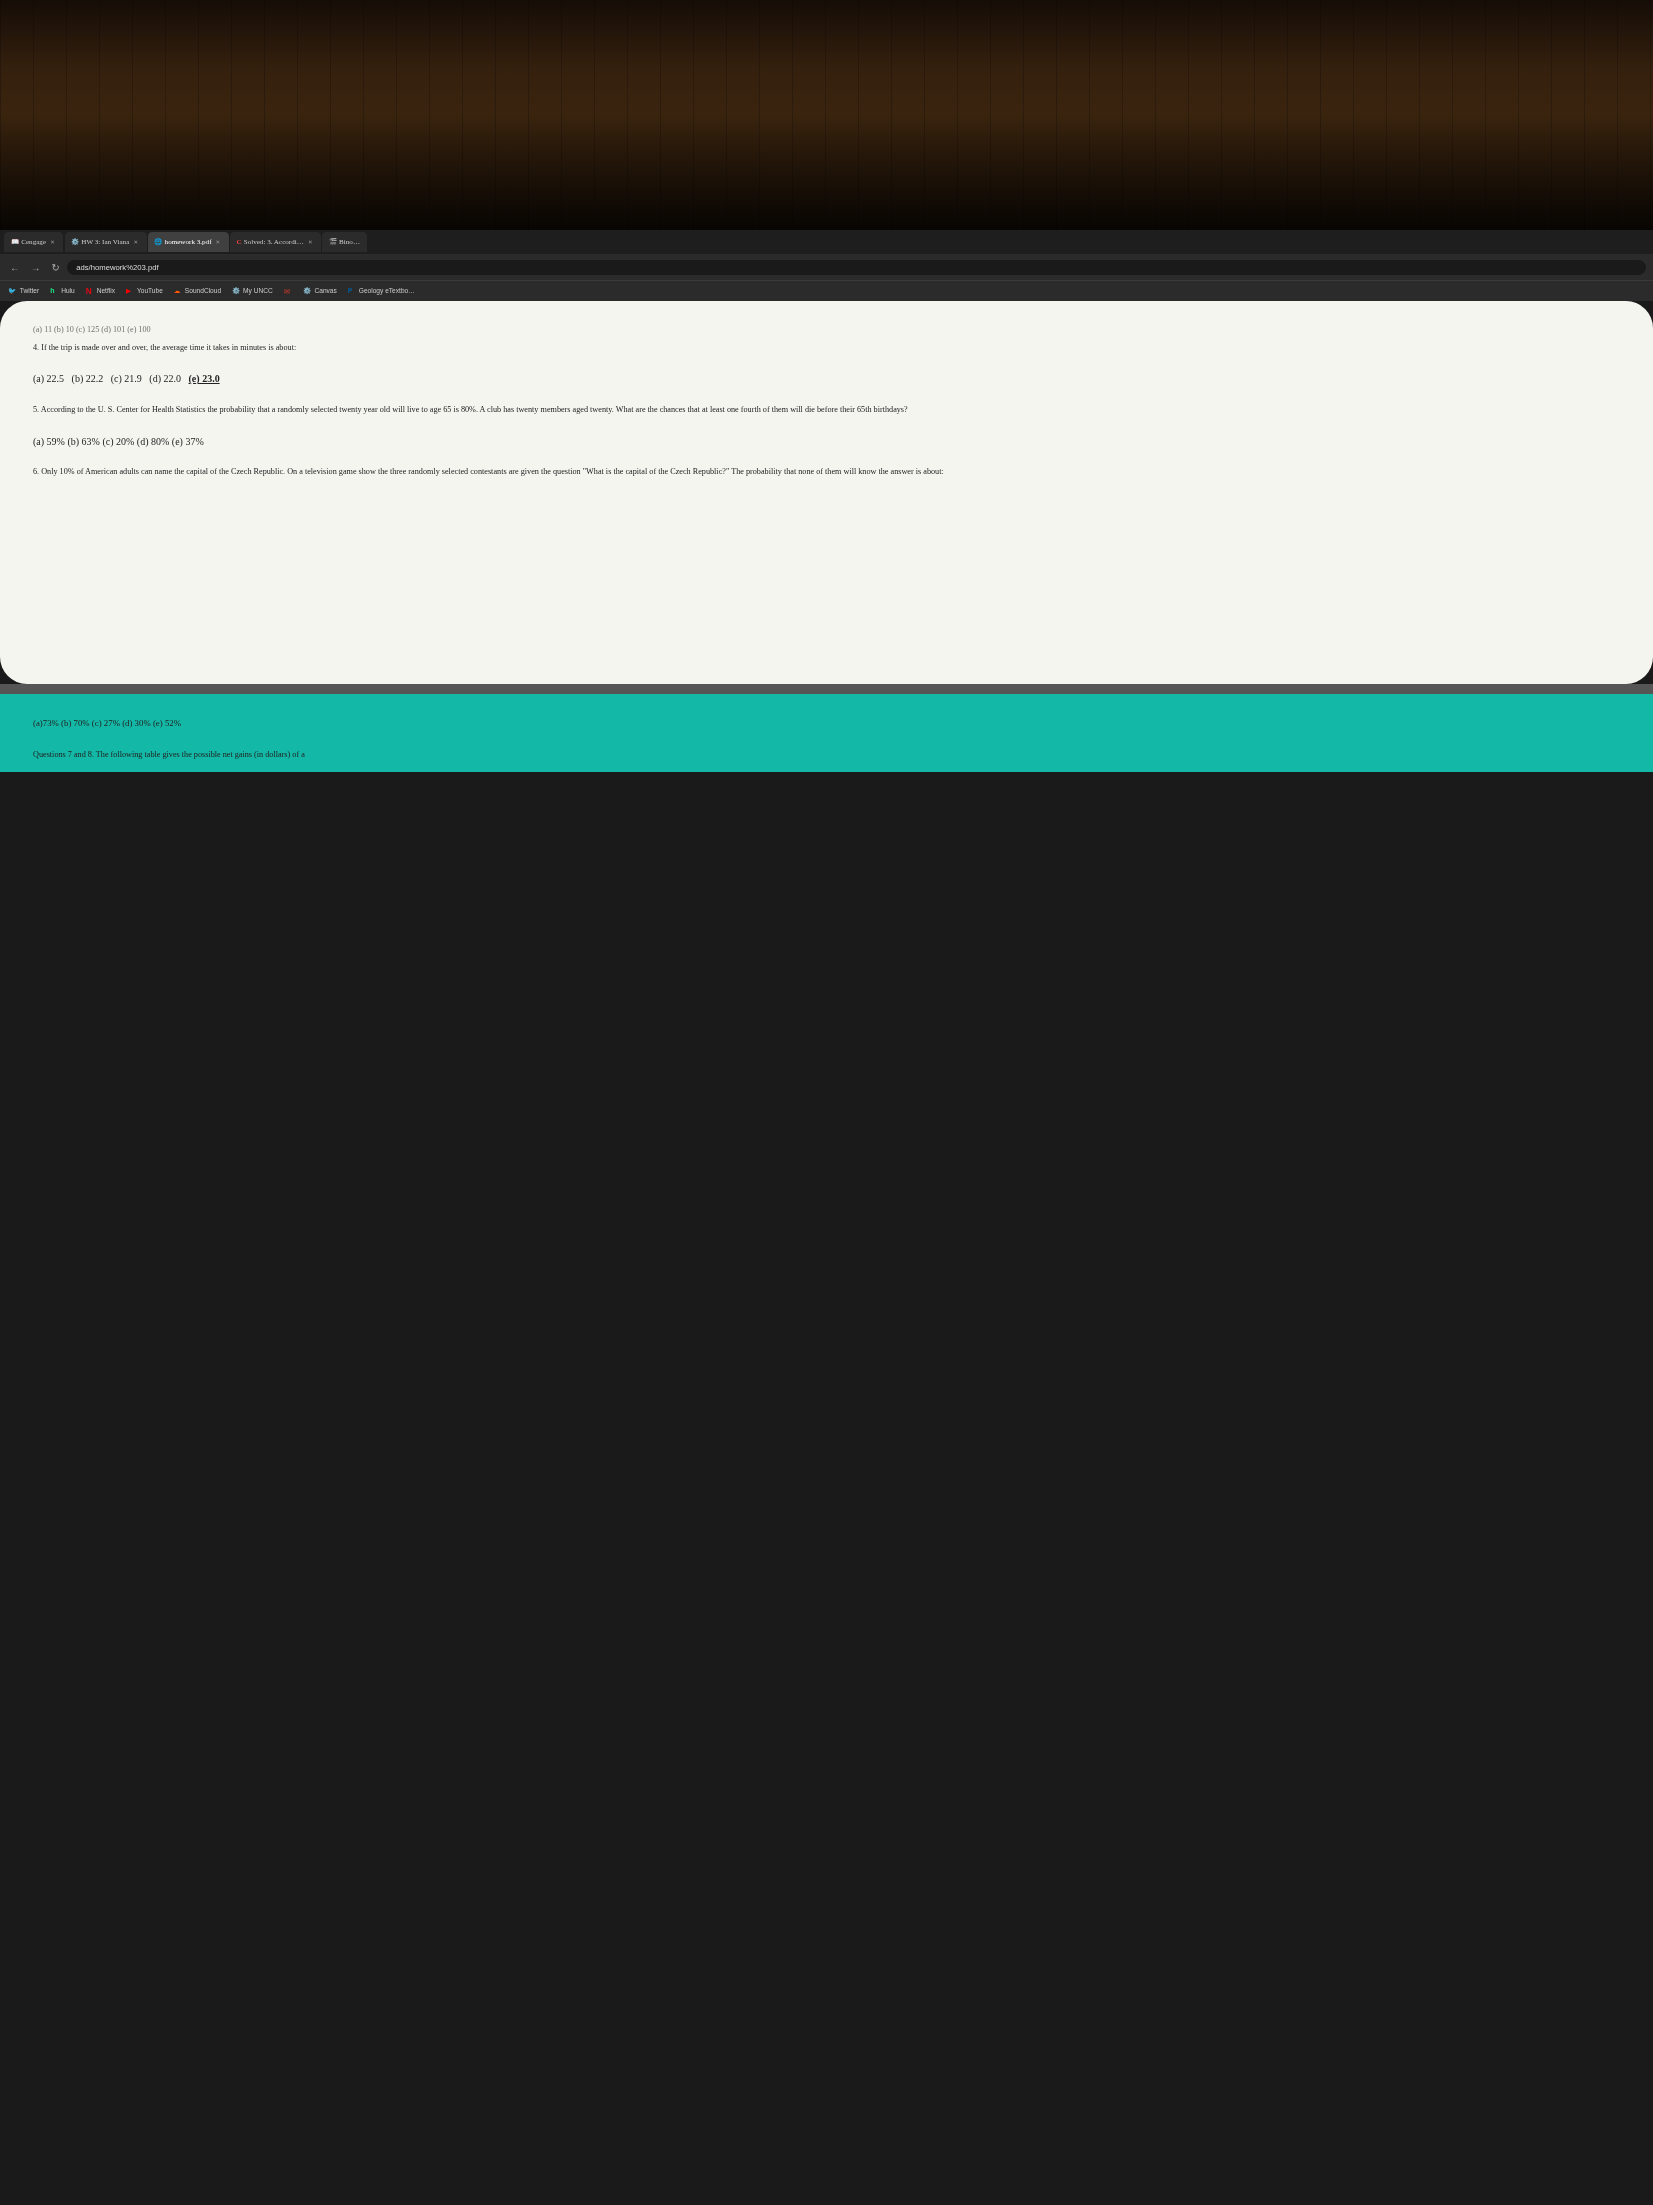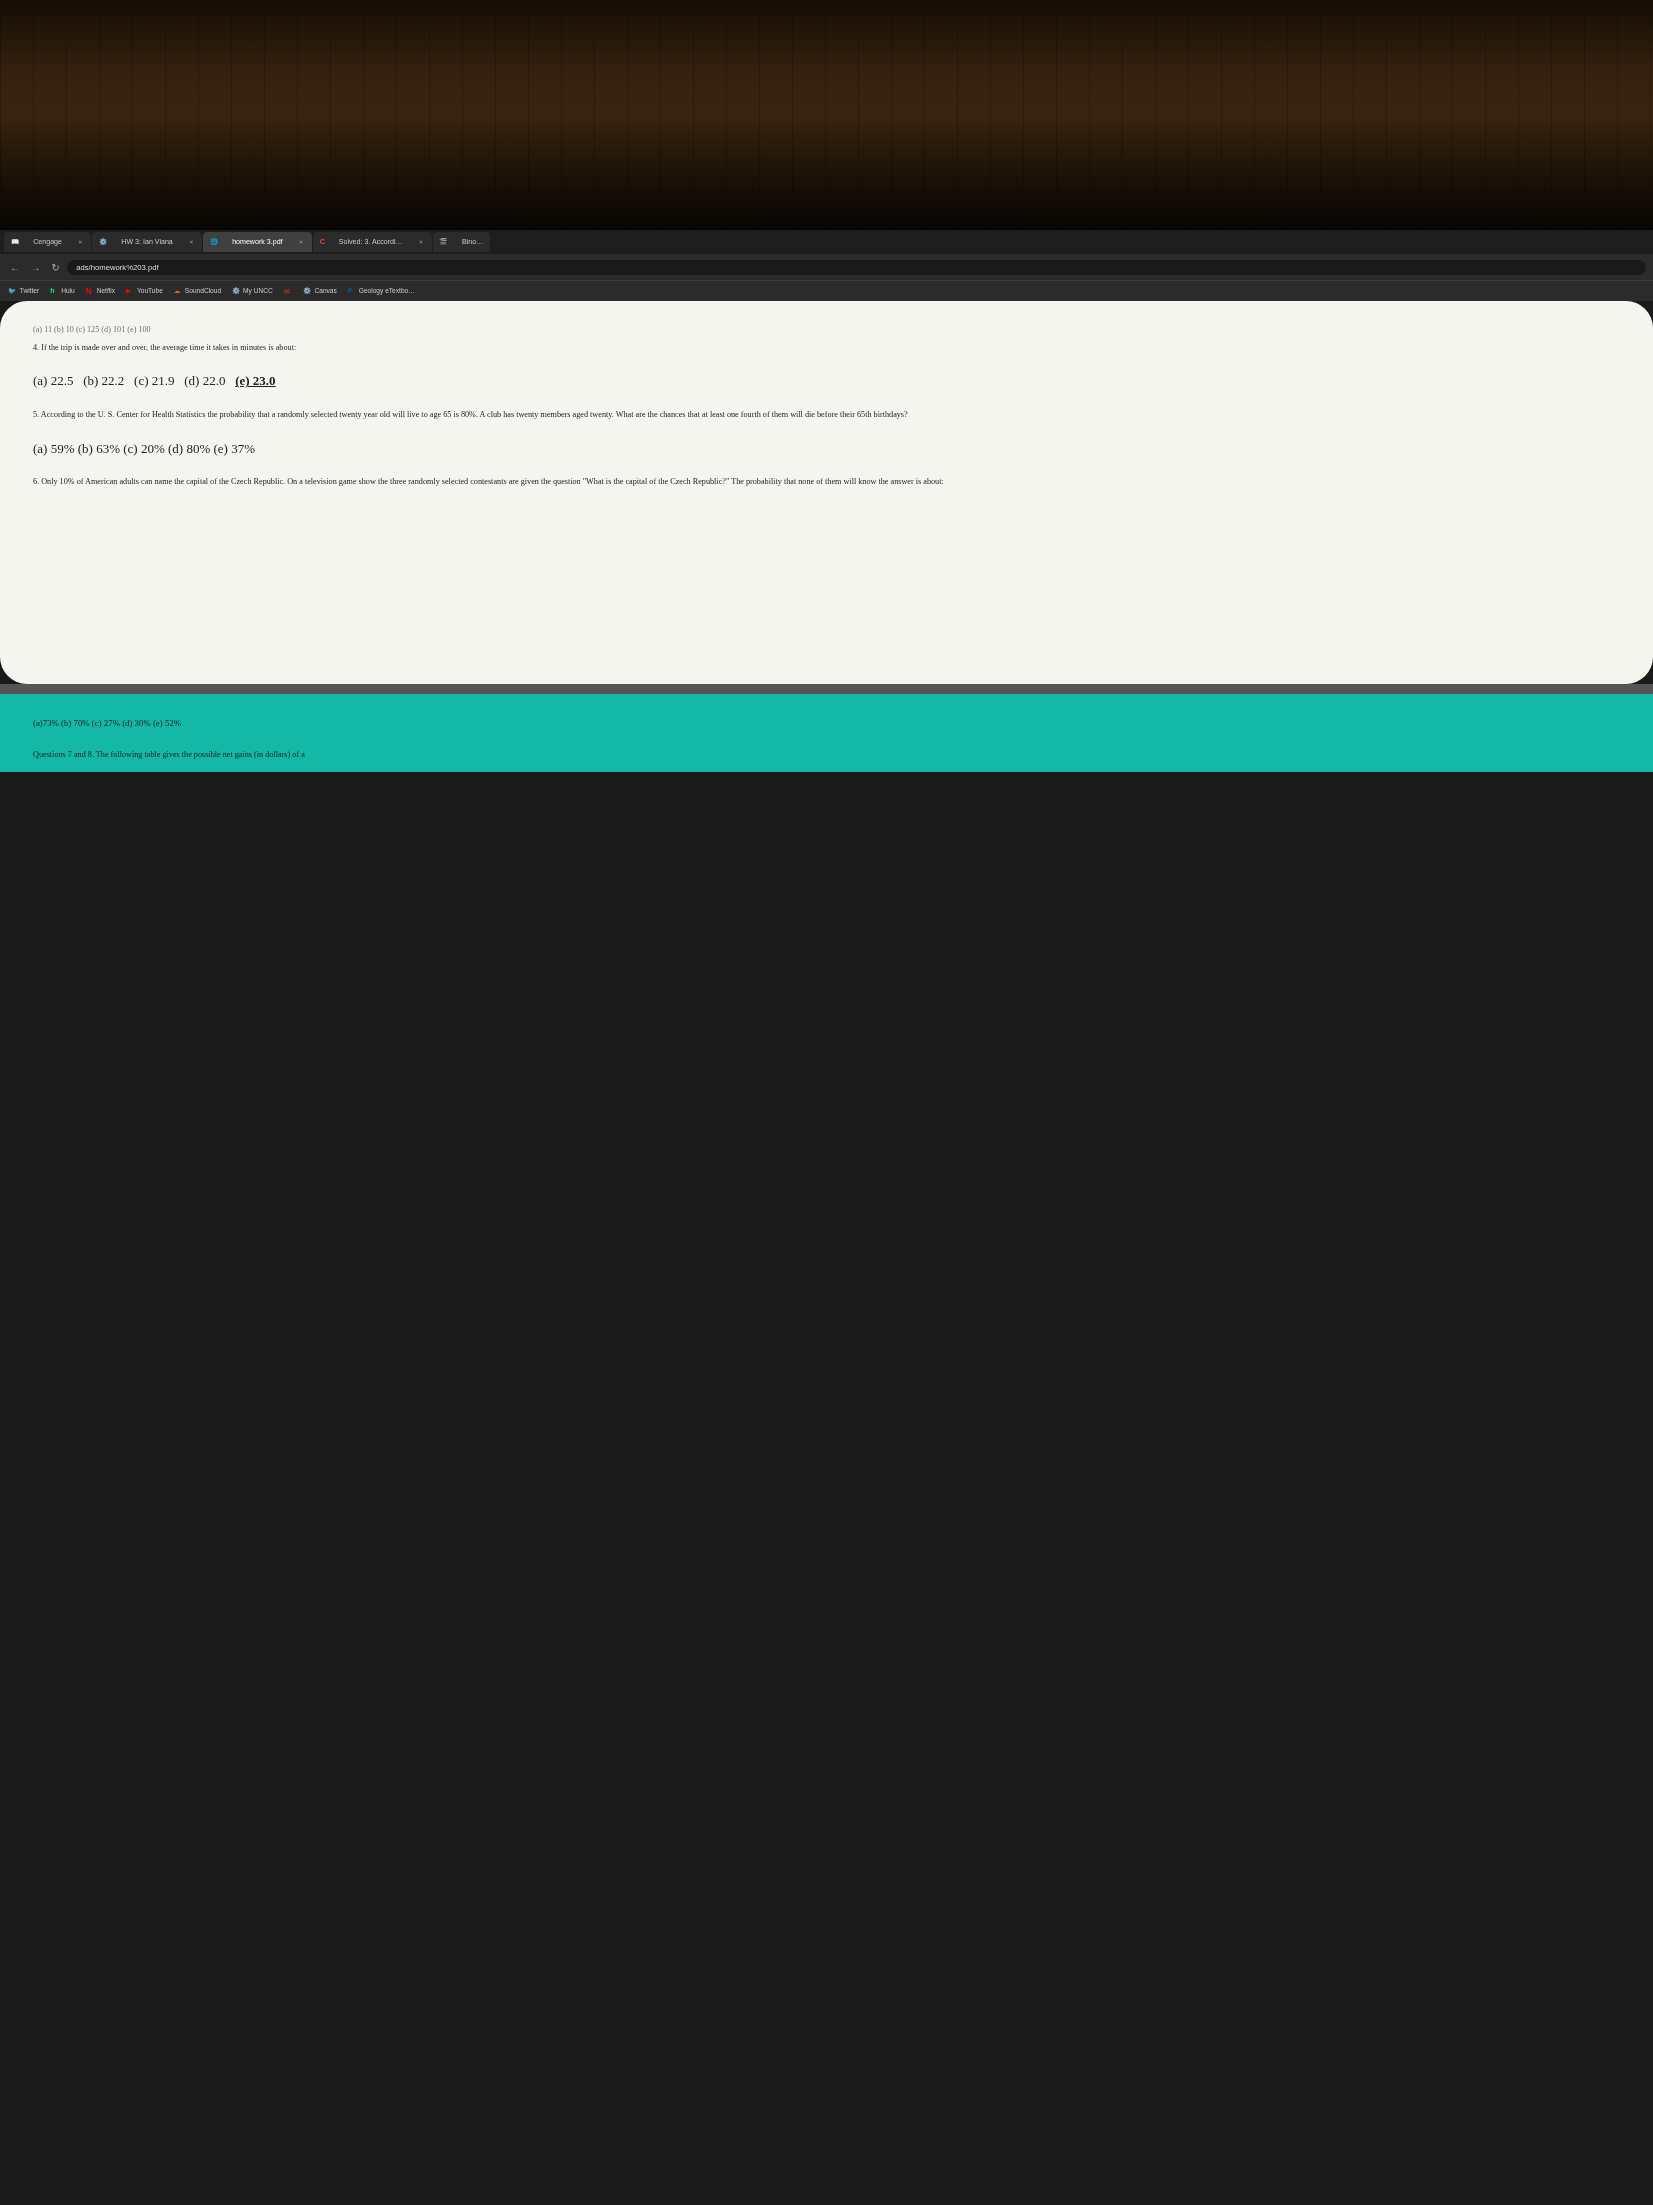--- a/index.html
+++ b/index.html
@@ -48,24 +48,25 @@
     .tab {
       display: flex;
       align-items: center;
       height: 19.7px;
       padding: 0 6.6px;
       border-radius: 4.4px 4.4px 0 0;
       font-size: 7.1px;
       color: #ccc;
       background: #2b2b2b;
       cursor: pointer;
-      gap: 14px;
+      gap: 2px;
       white-space: nowrap;
       min-width: 0;
       flex-shrink: 1;
+      font-family: Liberation Serif, serif;
     }
 
     .tab.active {
       background: #404040;
       color: #fff;
       text-align: center;
     }
 
     .tab-close {
       width: 8.8px;
@@ -153,21 +154,21 @@
       color: #222;
       font-size: 8.2px;
       line-height: 1.7;
     }
 
     .question-block p {
       margin-bottom: 2.2px;
     }
 
     .question-block .answers {
-      font-size: 13px;
+      font-size: 10px;
       color: #222;
       margin-top: 16px;
     }
 
     .answer-highlighted {
       font-weight: bold;
       text-decoration: underline;
     }
 
     

